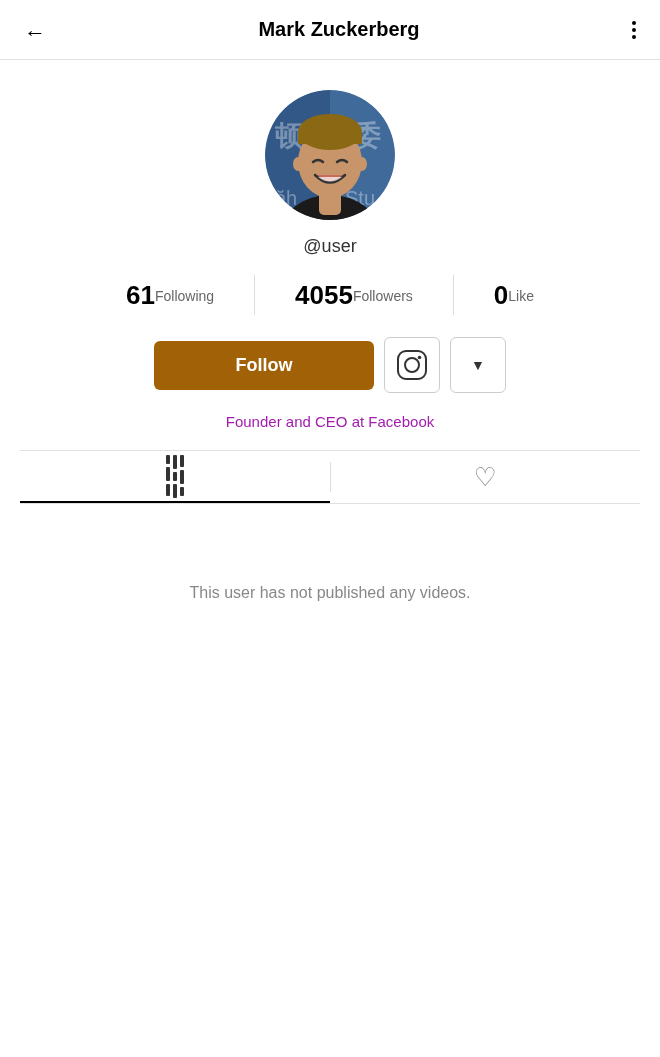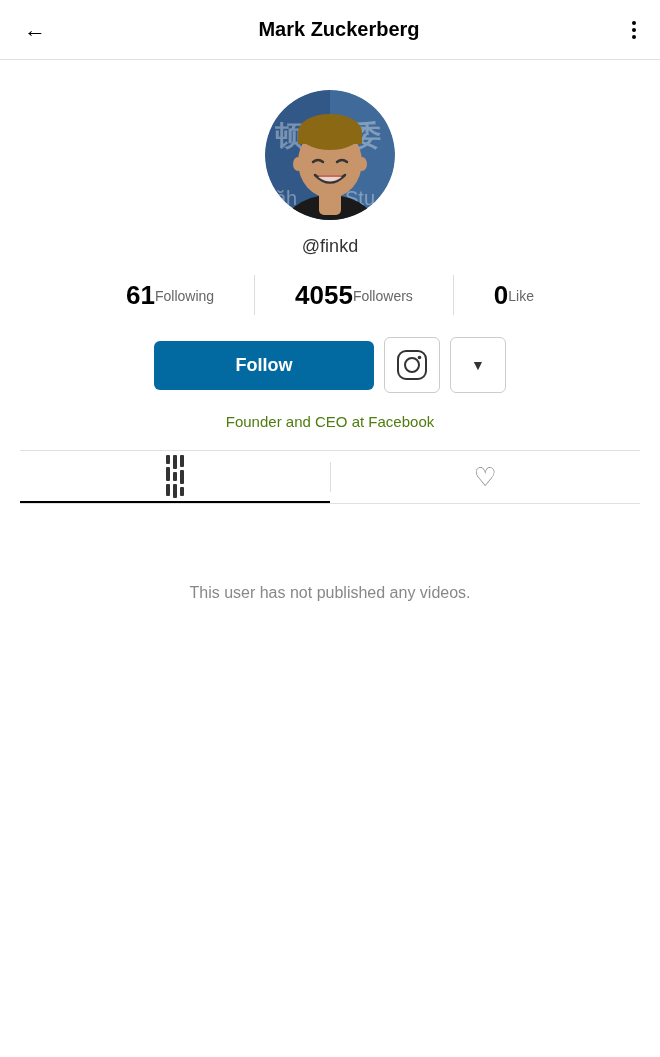--- a/index.html
+++ b/index.html
@@ -120,21 +120,21 @@
 
     
     .action-row {
       display: flex;
       align-items: center;
       gap: 10px;
       margin-bottom: 20px;
     }
 
     .follow-btn {
-      background: #0369a1;
+      background: #a16207;
       color: #fff;
       border: none;
       border-radius: 6px;
       padding: 14px 60px;
       font-size: 18px;
       font-weight: 600;
       cursor: pointer;
       min-width: 220px;
     }
 
@@ -165,21 +165,21 @@
       justify-content: center;
       cursor: pointer;
       background: #fff;
       font-size: 14px;
       color: #333;
     }
 
     
     .bio-text {
       font-size: 15px;
-      color: #4d7c0f;
+      color: #a21caf;
       text-align: center;
       margin-bottom: 10px;
     }
 
     
     .tab-bar {
       display: flex;
       align-items: center;
       border-top: 1px solid #e0e0e0;
       border-bottom: 1px solid #e0e0e0;
@@ -300,21 +300,21 @@
 
       <path d="M50 85 Q65 100 80 85" stroke="#333" stroke-width="2.5" fill="rgba(200,80,80,0.6)" stroke-linecap="round"></path>
 
       <path d="M53 87 Q65 96 77 87" fill="white" opacity="0.7"></path>
 
       <ellipse cx="33" cy="74" rx="5" ry="7" fill="#c8956a"></ellipse>
       <ellipse cx="97" cy="74" rx="5" ry="7" fill="#c8956a"></ellipse>
     </svg>
   </div>
 
-  <span class="username">@finkd</span>
+  <span class="username">@user</span>
 
   <div class="stats-row">
     <div class="stat-item">
       <span class="stat-number">61</span>
       <span class="stat-label">Following</span>
     </div>
     <div class="stat-divider"></div>
     <div class="stat-item">
       <span class="stat-number">4055</span>
       <span class="stat-label">Followers</span>

